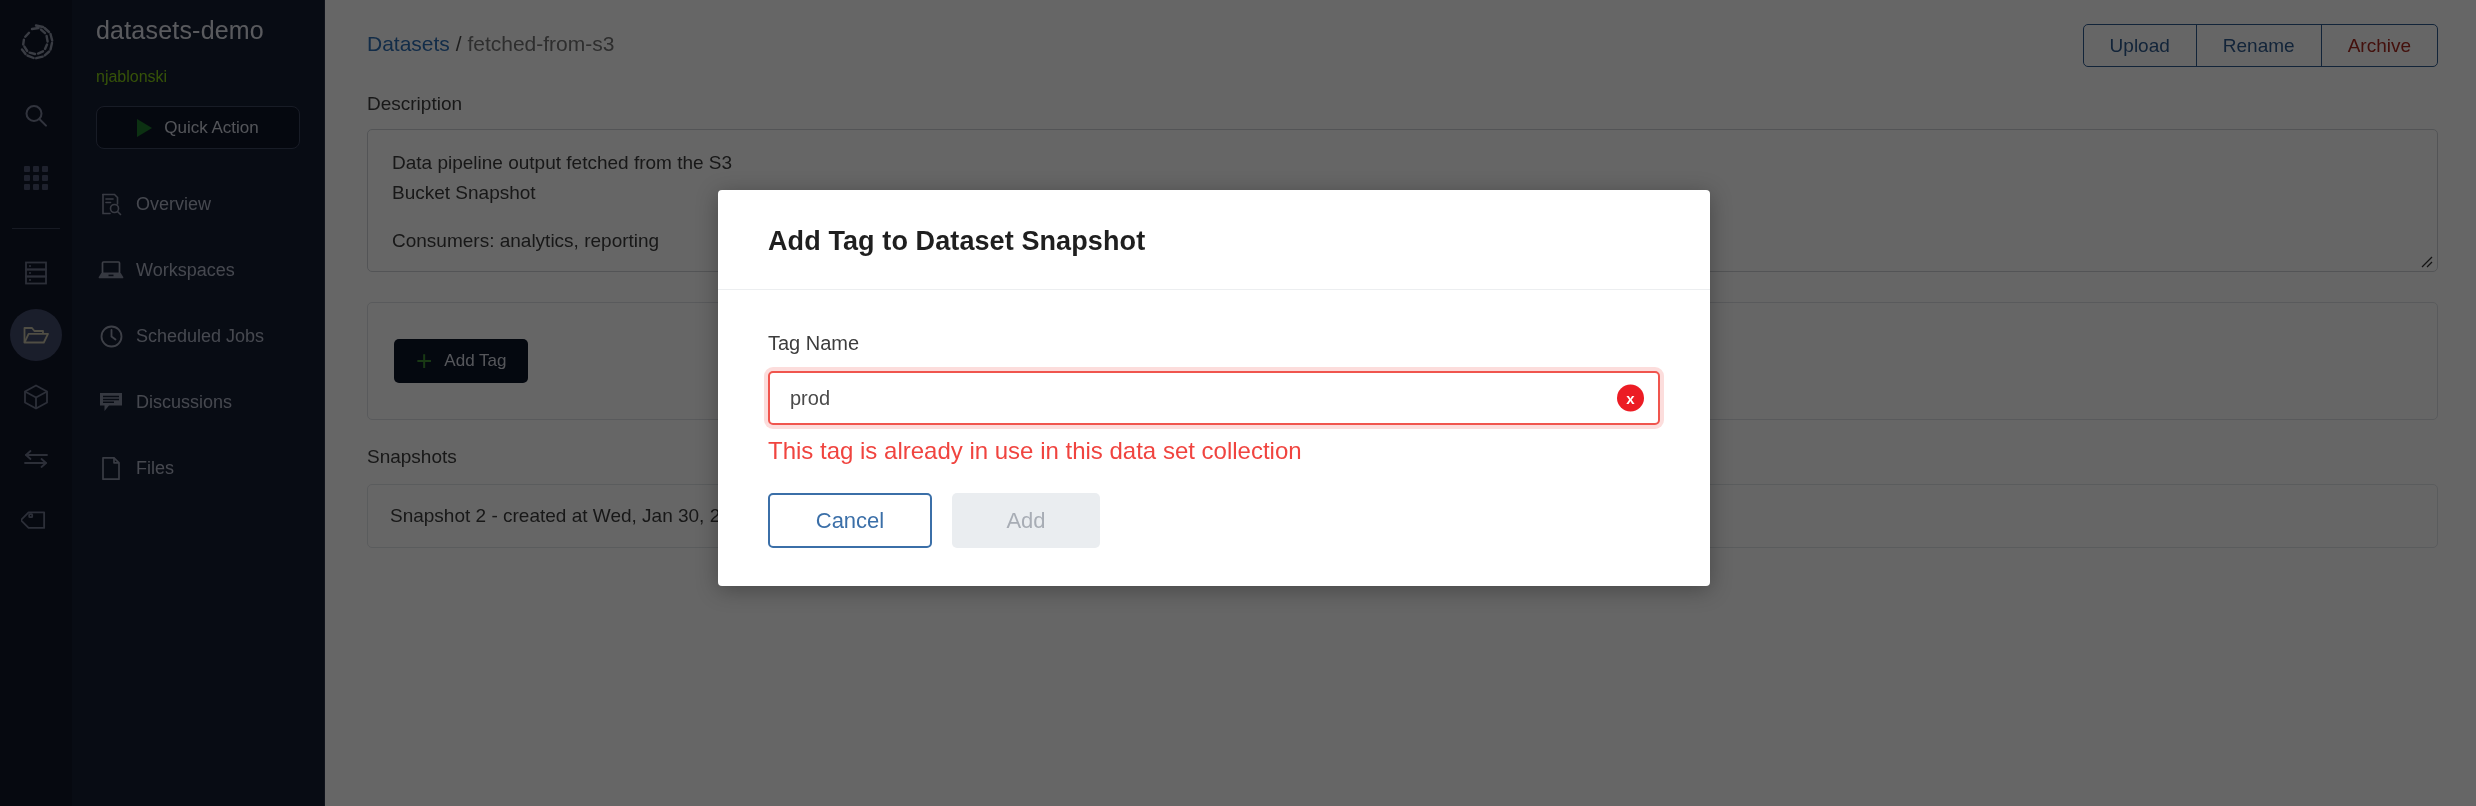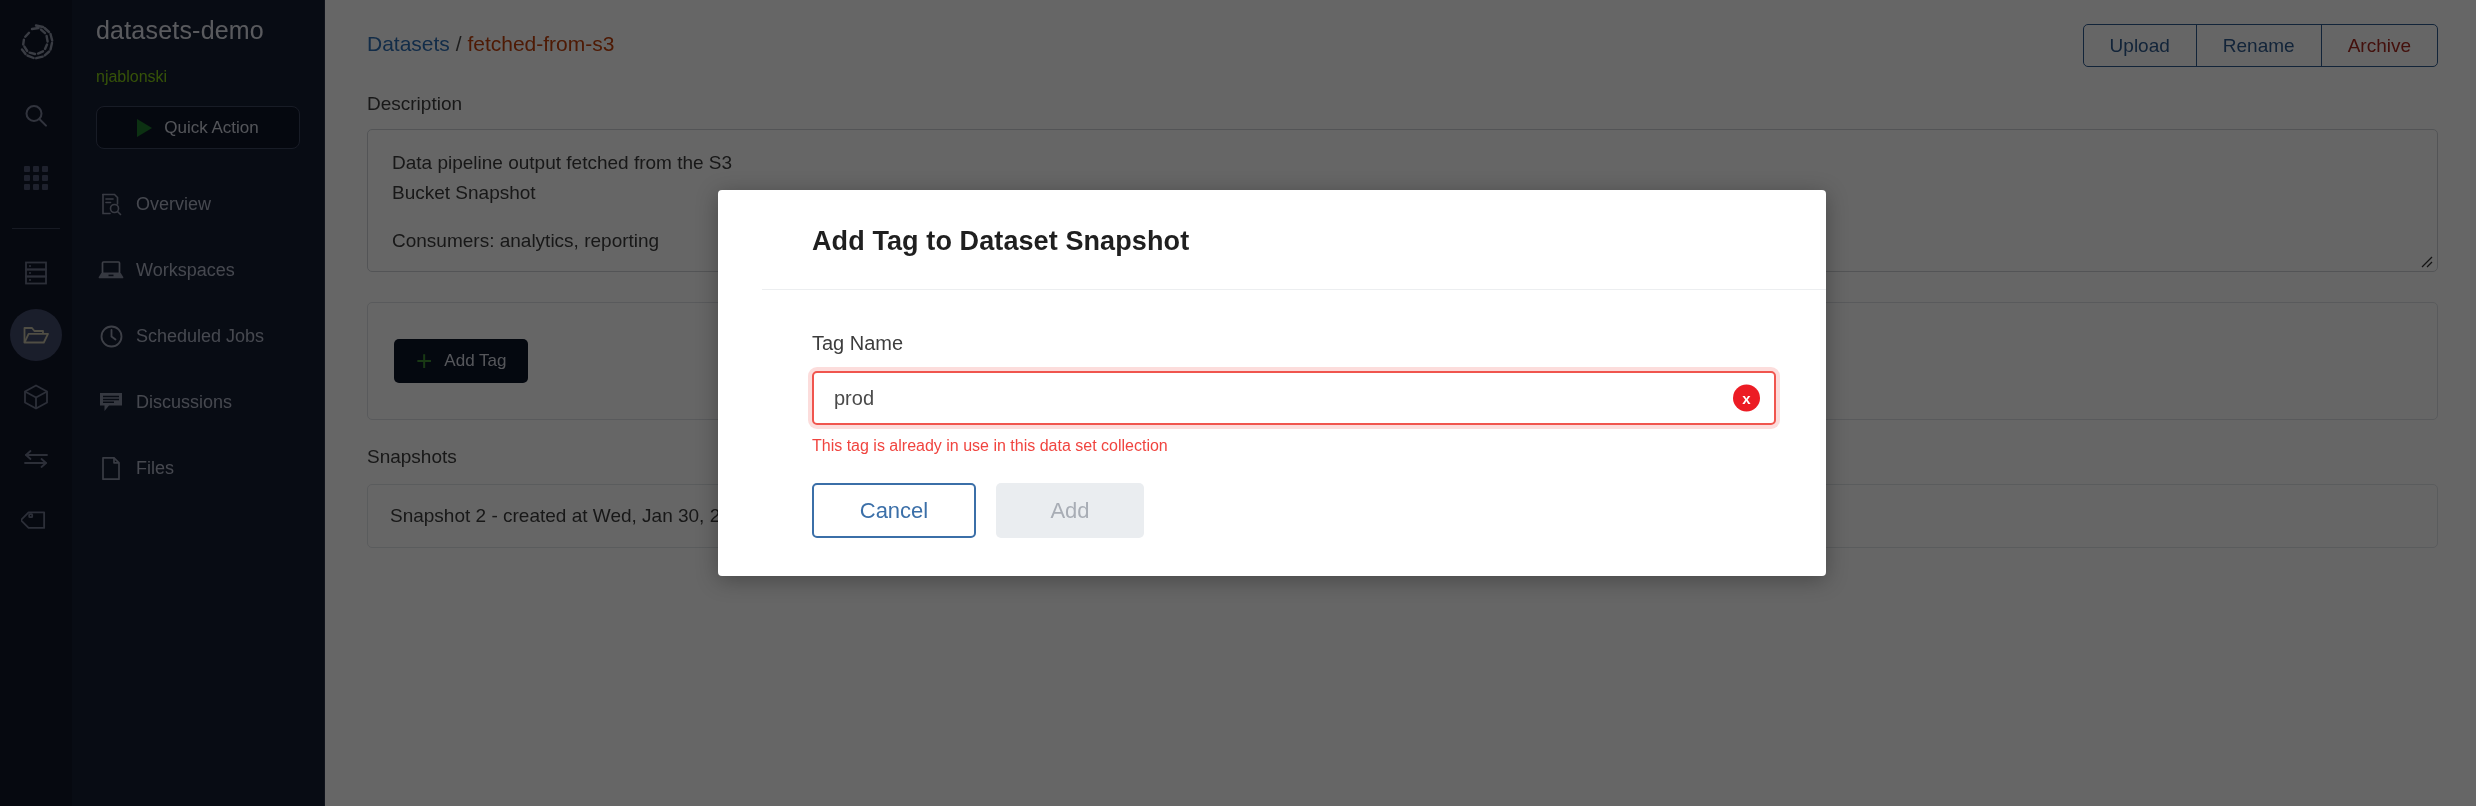--- a/index.html
+++ b/index.html
@@ -71,21 +71,21 @@
   .main {
     flex: 1 1 auto; height: 806px; position: relative;
     background: #ffffff;
     padding: 24px 38px 0 42px;
     overflow: hidden;
   }
   .crumb-row { display: flex; align-items: flex-start; justify-content: space-between; }
   .breadcrumb { font-size: 21px; line-height: 28px; padding-top: 6px; }
   .crumb-link { color: #2f6fb5; cursor: pointer; }
   .crumb-sep { color: #4a4a4a; }
-  .crumb-cur { color: #c2410c; }
+  .crumb-cur { color: #737373; }
 
   .btn-group { display: flex; border: 1px solid #2f5b8f; border-radius: 5px; overflow: hidden; margin-left: 34px; }
   .btn-group > div {
     padding: 0 26px; height: 41px; line-height: 41px;
     font-size: 19px; color: #2f5b8f; cursor: pointer; background: transparent;
     border-right: 1px solid #2f5b8f;
   }
   .btn-group > div:last-child { border-right: none; color: #a8281e; }
 
   .section-label { font-size: 19px; color: #3d3d3d; margin-top: 26px; }
@@ -128,26 +128,25 @@
     display: flex; align-items: center; padding-left: 22px;
     font-size: 19px; color: #3d3d3d;
   }
 
   
   .overlay {
     position: absolute; inset: 0; background: rgba(0,0,0,0.60); z-index: 50;
   }
   .modal {
     position: absolute; z-index: 60;
-    left: 718px; top: 190px; width: 1108px;
+    left: 718px; top: 190px; width: 992px;
     background: #ffffff;
     border-radius: 4px;
     box-shadow: 0 4px 22px rgba(0,0,0,.30);
     overflow: hidden;
-    padding-left: 44px;
   }
   .modal-head { padding: 36px 50px 32px 50px; border-bottom: 1px solid #eceef0; }
   .modal-title { font-size: 27px; color: #1f1f1f; font-weight: bold; letter-spacing: .1px; }
   .modal-body { padding: 42px 50px 38px 50px; }
   .field-label { font-size: 20px; color: #3d3d3d; }
   .input-wrap {
     margin-top: 16px; position: relative; height: 54px;
   }
   .tag-input {
     width: 100%; height: 54px;
@@ -158,21 +157,21 @@
     font-family: "Liberation Sans", sans-serif;
     outline: none; background: #fff;
   }
   .clear-btn {
     position: absolute; right: 16px; top: 50%; transform: translateY(-50%);
     width: 27px; height: 27px; border-radius: 50%;
     background: #ec1c24; color: #fff;
     display: flex; align-items: center; justify-content: center;
     font-size: 15px; font-weight: bold; cursor: pointer; line-height: 1;
   }
-  .error-msg { margin-top: 12px; font-size: 16px; color: #f0443f; }
+  .error-msg { margin-top: 12px; font-size: 24px; color: #f0443f; }
 
   .modal-actions { display: flex; gap: 20px; margin-top: 28px; }
   .btn-cancel {
     min-width: 164px; height: 55px; border: 2px solid #3b6fa8; border-radius: 5px;
     color: #3b6fa8; background: #fff; font-size: 22px;
     display: flex; align-items: center; justify-content: center; cursor: pointer;
   }
   .btn-add {
     min-width: 148px; height: 55px; border: none; border-radius: 5px;
     color: #a8adb5; background: #eaedf0; font-size: 22px;

